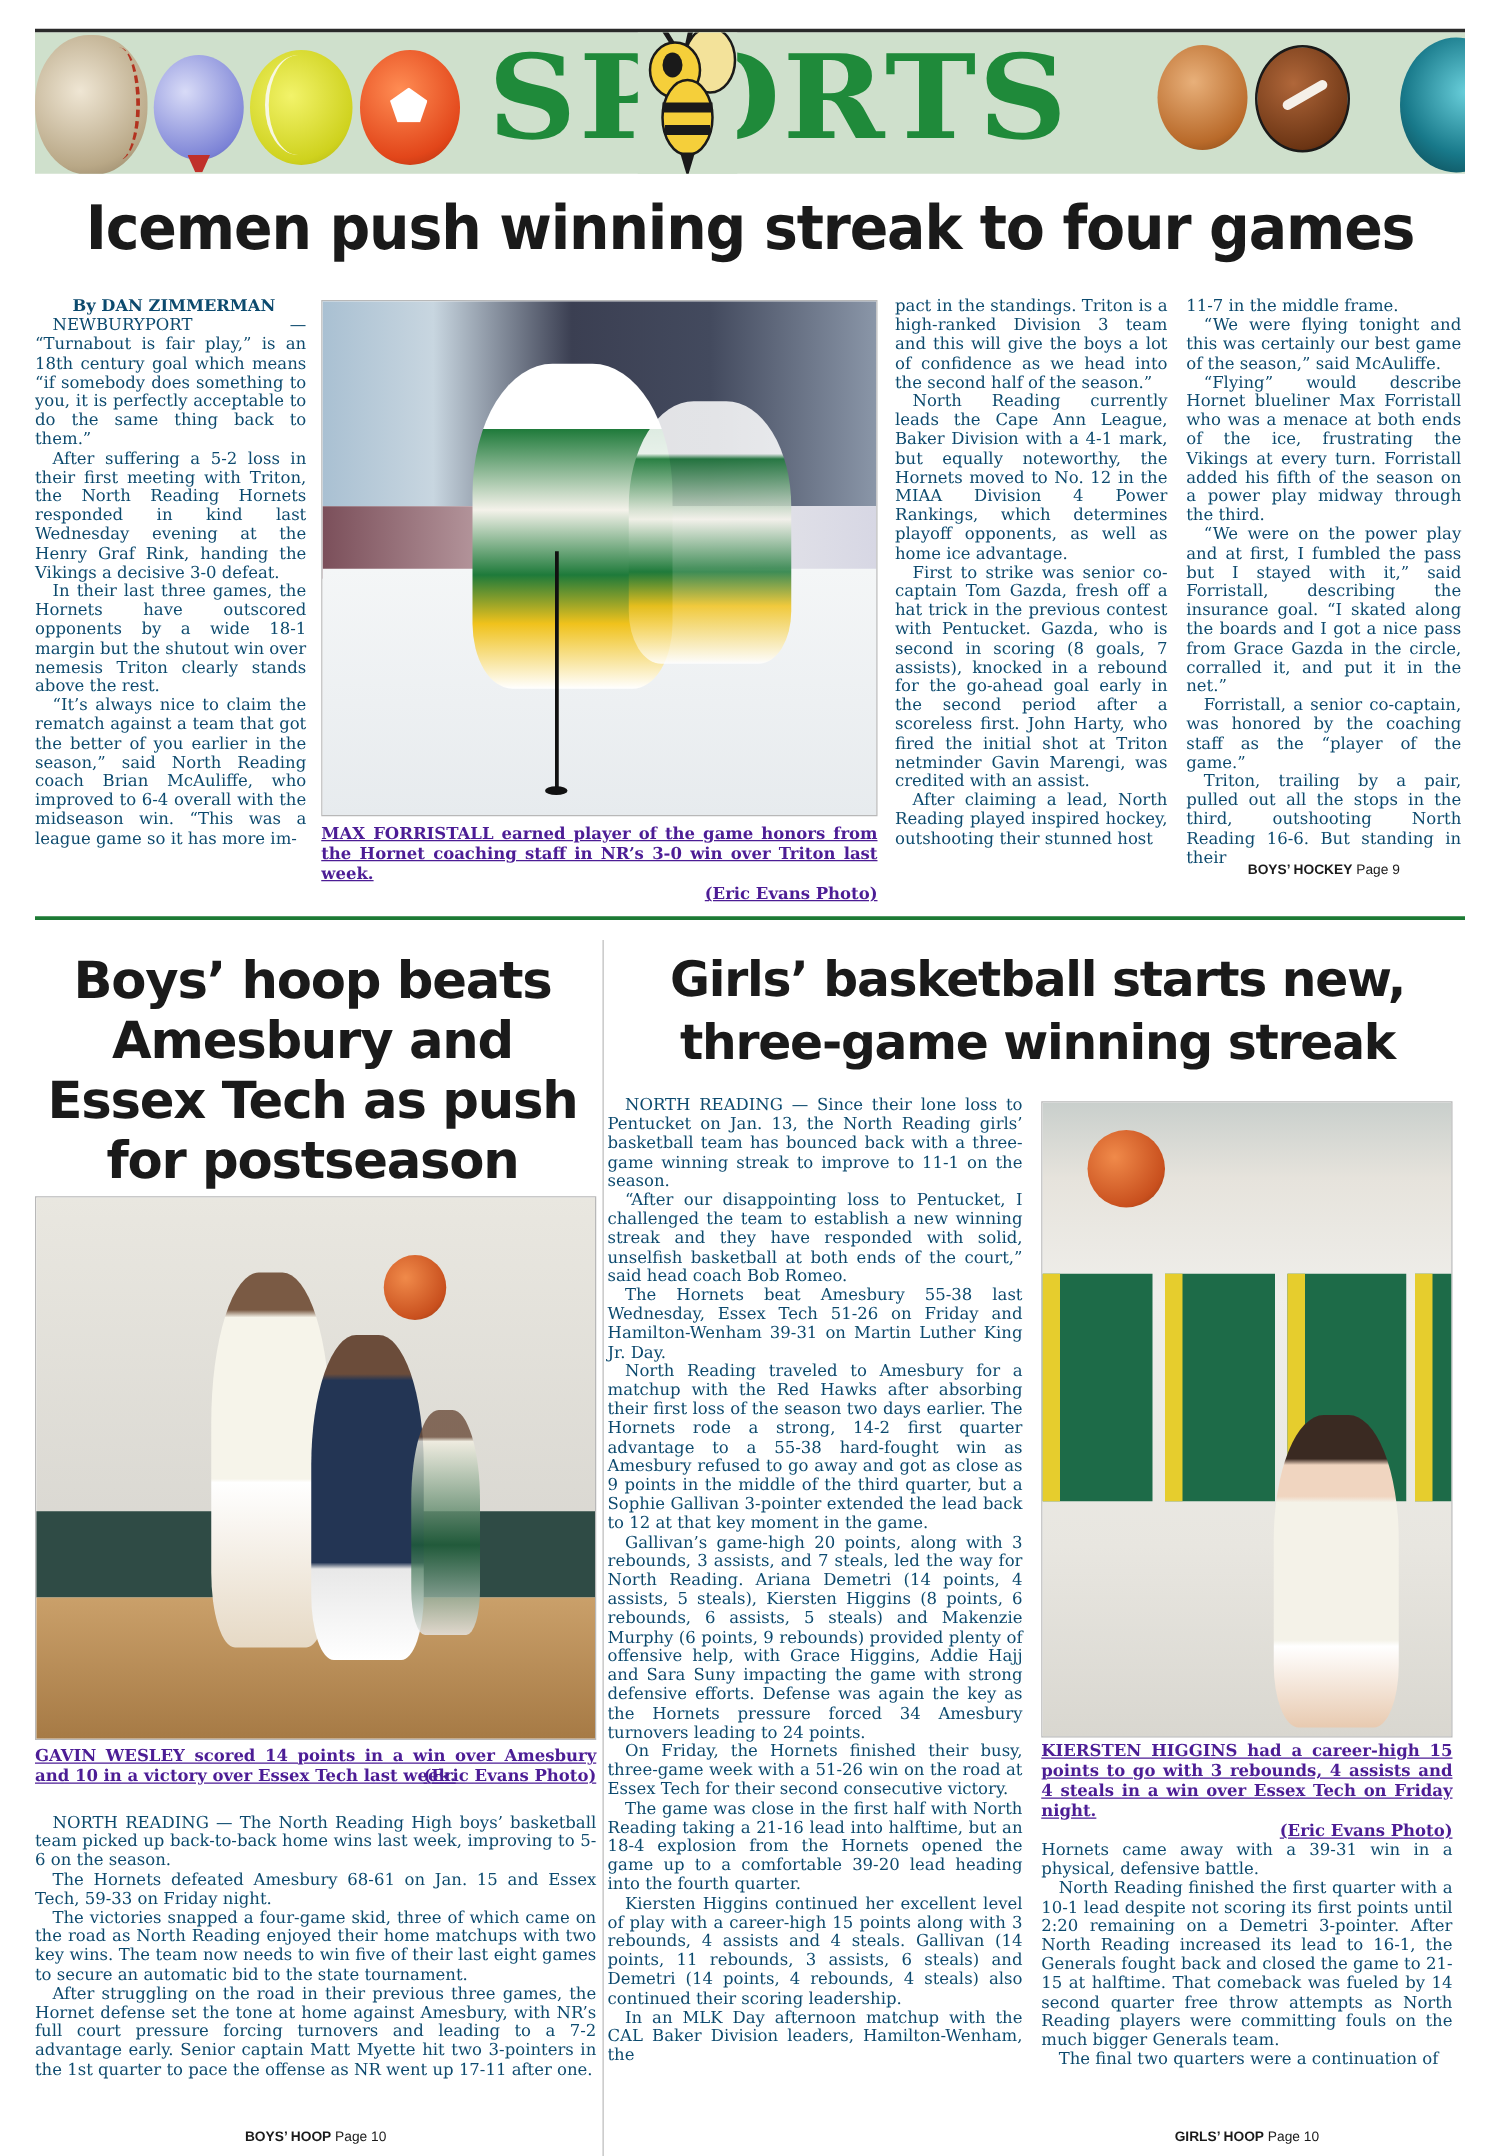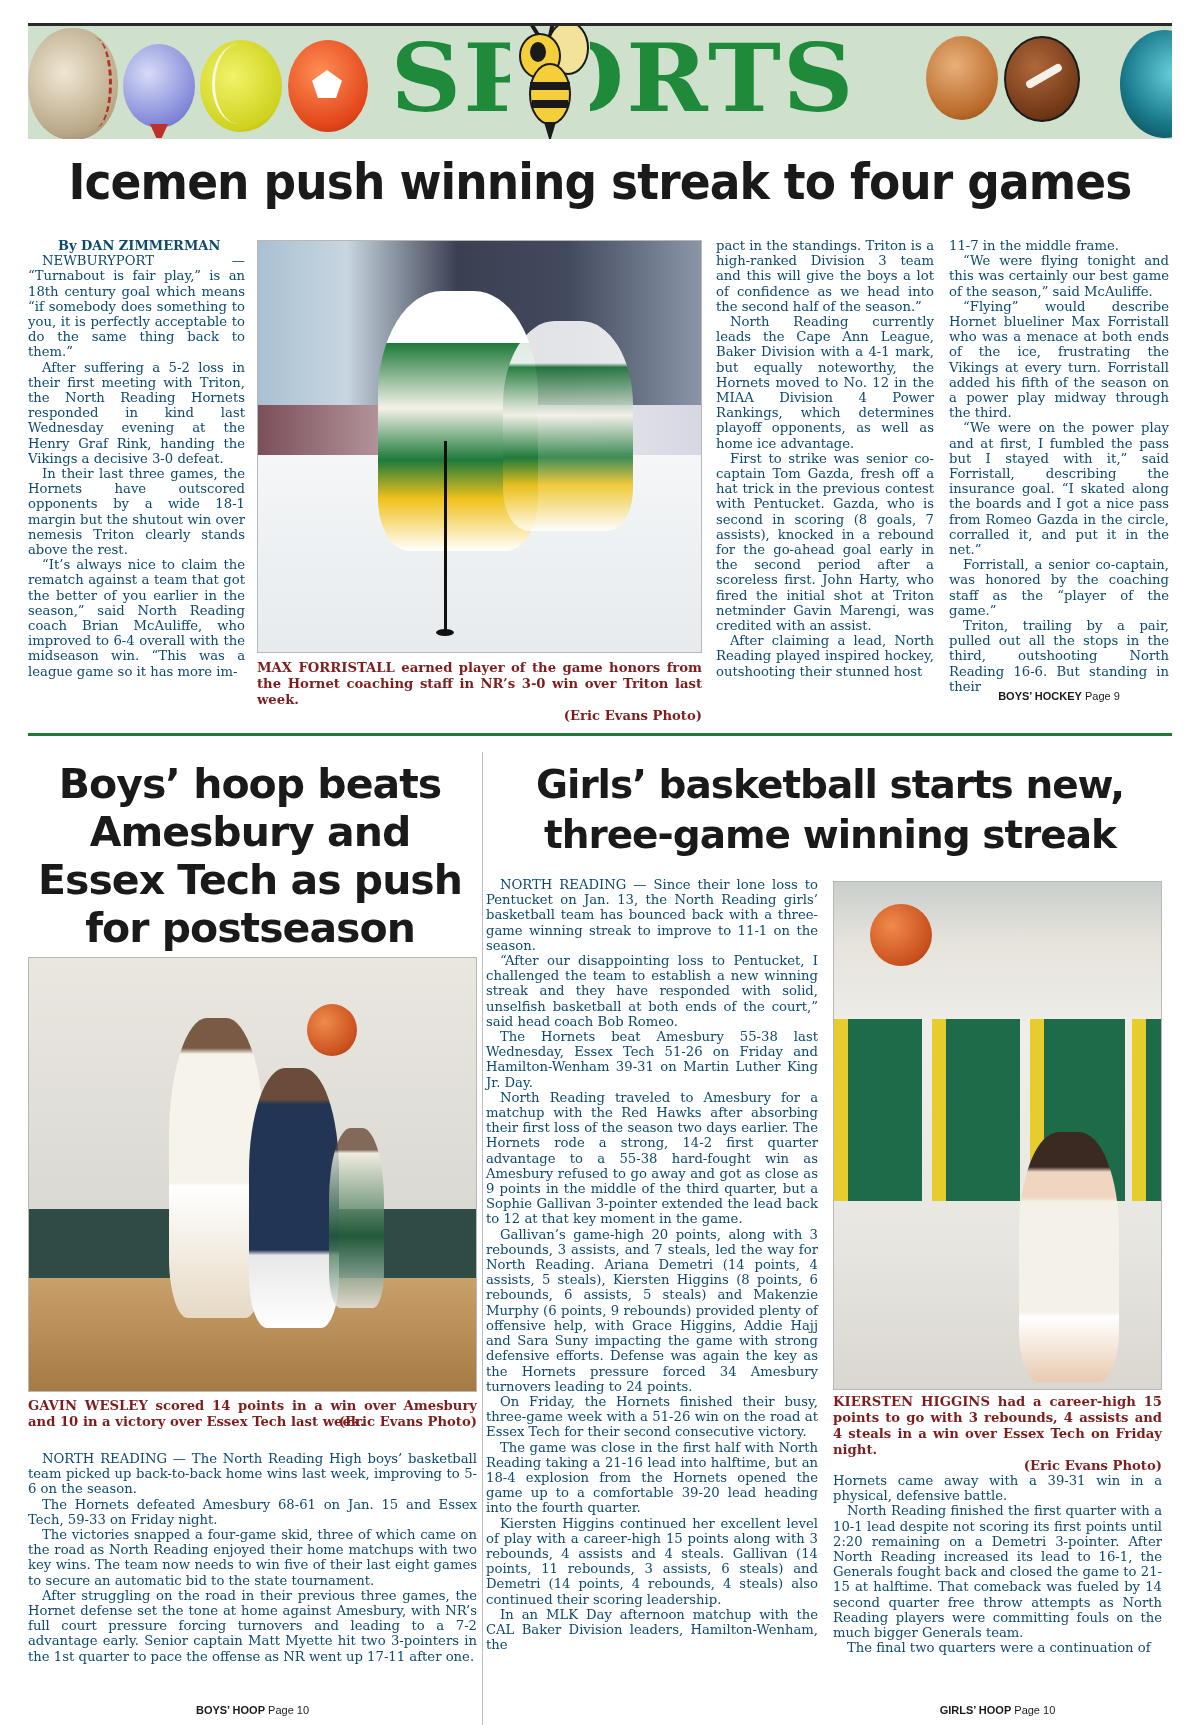--- a/index.html
+++ b/index.html
@@ -32,21 +32,21 @@
   .hl-main { left: 28px; top: 150px; width: 1144px; text-align: center; font-size: 49px; line-height: 66px; transform: scaleX(0.93); transform-origin: center; }
 
   
   .col { font-family: "DejaVu Serif", serif; font-size: 13.2px; line-height: 15.2px; text-align: justify; color: #0c4a6e; hyphens: auto; }
   .col p { text-indent: 14px; }
   .col p.noindent { text-indent: 0; }
   .byline { font-weight: bold; text-align: center; font-size: 13px; }
   .byline-wrap { text-indent: 0 !important; text-align: left; padding-left: 30px; }
 
   .photo { border: 1px solid #b8b8b8; overflow: hidden; }
-  .caption { font-family: "DejaVu Serif", serif; font-weight: bold; font-size: 13.2px; line-height: 16px; text-align: justify; color: #7f1d1d; }
+  .caption { font-family: "DejaVu Serif", serif; font-weight: bold; font-size: 13.2px; line-height: 16px; text-align: justify; color: #4c1d95; text-decoration: underline; }
   .caption .credit { display: block; text-align: right; }
   .jump { font-family: "Liberation Sans", sans-serif; font-size: 11px; color: #1a1a1a; text-align: center; }
   .jump b { font-weight: bold; }
 
   .green-rule { left: 28px; top: 733px; width: 1144px; height: 3px; background: #1d7a34; }
   .v-rule { left: 482px; top: 752px; width: 1px; height: 973px; background: #bdbdbd; }
 
   .hl-boys { left: 22px; top: 760px; width: 456px; text-align: center; font-size: 41px; line-height: 48px; }
   .hl-girls { left: 490px; top: 760px; width: 680px; text-align: center; font-size: 39px; line-height: 50px; }
 
@@ -118,21 +118,21 @@
   <p class="noindent">pact in the standings. Triton is a high-ranked Division 3 team and this will give the boys a lot of confidence as we head into the second half of the season.”</p>
   <p>North Reading currently leads the Cape Ann League, Baker Division with a 4-1 mark, but equally noteworthy, the Hornets moved to No. 12 in the MIAA Division 4 Power Rankings, which determines playoff opponents, as well as home ice advantage.</p>
   <p>First to strike was senior co-captain Tom Gazda, fresh off a hat trick in the previous contest with Pentucket. Gazda, who is second in scoring (8 goals, 7 assists), knocked in a rebound for the go-ahead goal early in the second period after a scoreless first. John Harty, who fired the initial shot at Triton netminder Gavin Marengi, was credited with an assist.</p>
   <p>After claiming a lead, North Reading played inspired hockey, outshooting their stunned host</p>
 </div>
 
 <div class="abs col" style="left:949px; top:238px; width:220px;">
   <p class="noindent">11-7 in the middle frame.</p>
   <p>“We were flying tonight and this was certainly our best game of the season,” said McAuliffe.</p>
   <p>“Flying” would describe Hornet blueliner Max Forristall who was a menace at both ends of the ice, frustrating the Vikings at every turn. Forristall added his fifth of the season on a power play midway through the third.</p>
-  <p>“We were on the power play and at first, I fumbled the pass but I stayed with it,” said Forristall, describing the insurance goal. “I skated along the boards and I got a nice pass from Romeo Gazda in the circle, corralled it, and put it in the net.”</p>
+  <p>“We were on the power play and at first, I fumbled the pass but I stayed with it,” said Forristall, describing the insurance goal. “I skated along the boards and I got a nice pass from Grace Gazda in the circle, corralled it, and put it in the net.”</p>
   <p>Forristall, a senior co-captain, was honored by the coaching staff as the “player of the game.”</p>
   <p>Triton, trailing by a pair, pulled out all the stops in the third, outshooting North Reading 16-6. But standing in their</p>
 </div>
 <div class="abs jump" style="left:949px; top:690px; width:220px;">
   <b>BOYS’ HOCKEY</b>
   <span>Page 9</span>
 </div>
 
 <div class="abs green-rule"></div>
 <div class="abs v-rule"></div>

